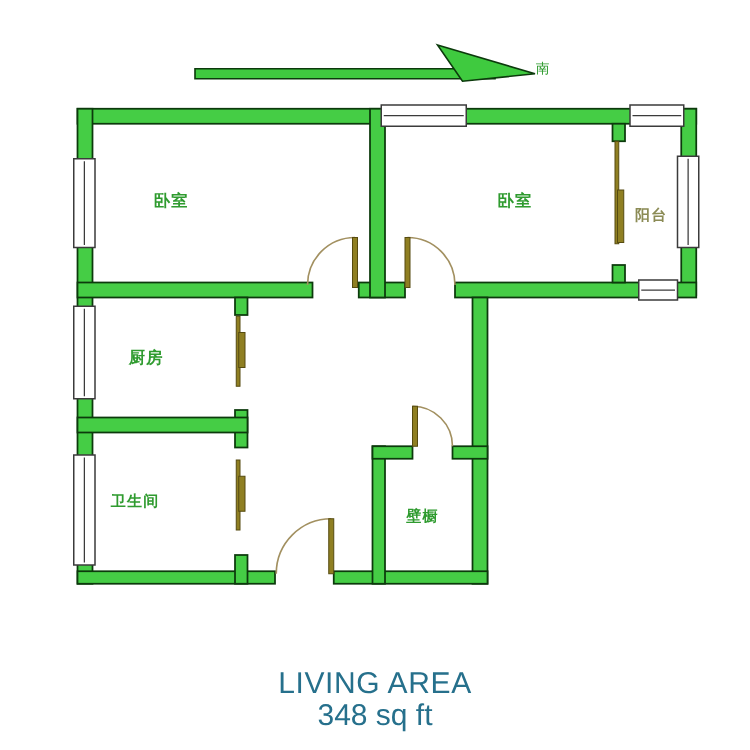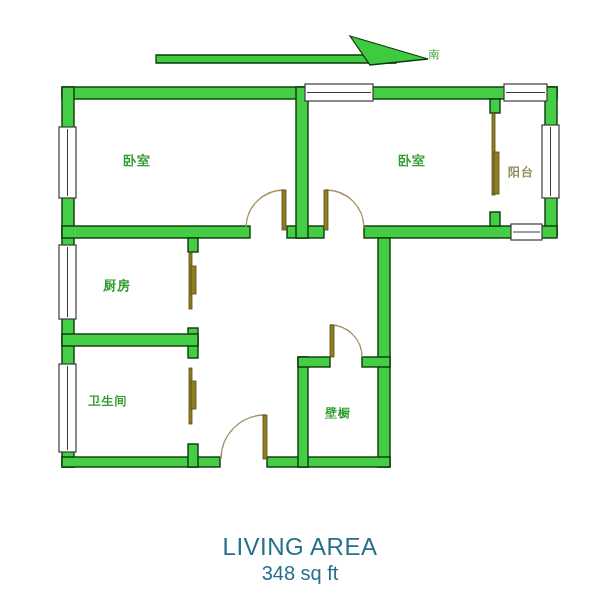--- a/index.html
+++ b/index.html
@@ -3,21 +3,21 @@
 <meta charset="utf-8">
 <style>
   html,body{margin:0;padding:0;}
   body{
     width:600px;height:600px;background:#ffffff;position:relative;overflow:hidden;
     font-family:"Liberation Sans","DejaVu Sans",sans-serif;
   }
   #plan-svg{position:absolute;left:0;top:0;}
   .footer{position:absolute;left:0;top:533px;width:600px;text-align:center;}
   .footer-title{font-size:24px;letter-spacing:0.5px;color:#26708c;line-height:28px;}
-  .footer-value{font-size:20px;color:#26708c;line-height:24px;}
+  .footer-value{font-size:24px;color:#26708c;line-height:24px;}
   svg text{font-family:"DejaVu Sans","Liberation Sans",sans-serif;}
 </style>
 </head>
 <body>
 
 <svg id="plan-svg" width="600" height="600" viewBox="0 0 600 600">
     <polygon points="156,55 396,55 396,63 156,63" fill="#3fca3f" stroke="#0c3a0c" stroke-width="1.3"></polygon>
     <polygon points="350,36 428,59 370,65" fill="#3fca3f" stroke="#0c3a0c" stroke-width="1.3"></polygon>
     <text x="434" y="58" fill="#2f9b2f" font-size="11" text-anchor="middle">南</text>
     <rect x="62" y="87" width="495" height="12" fill="#45cd45" stroke="#0c3a0c" stroke-width="1.4"></rect>

